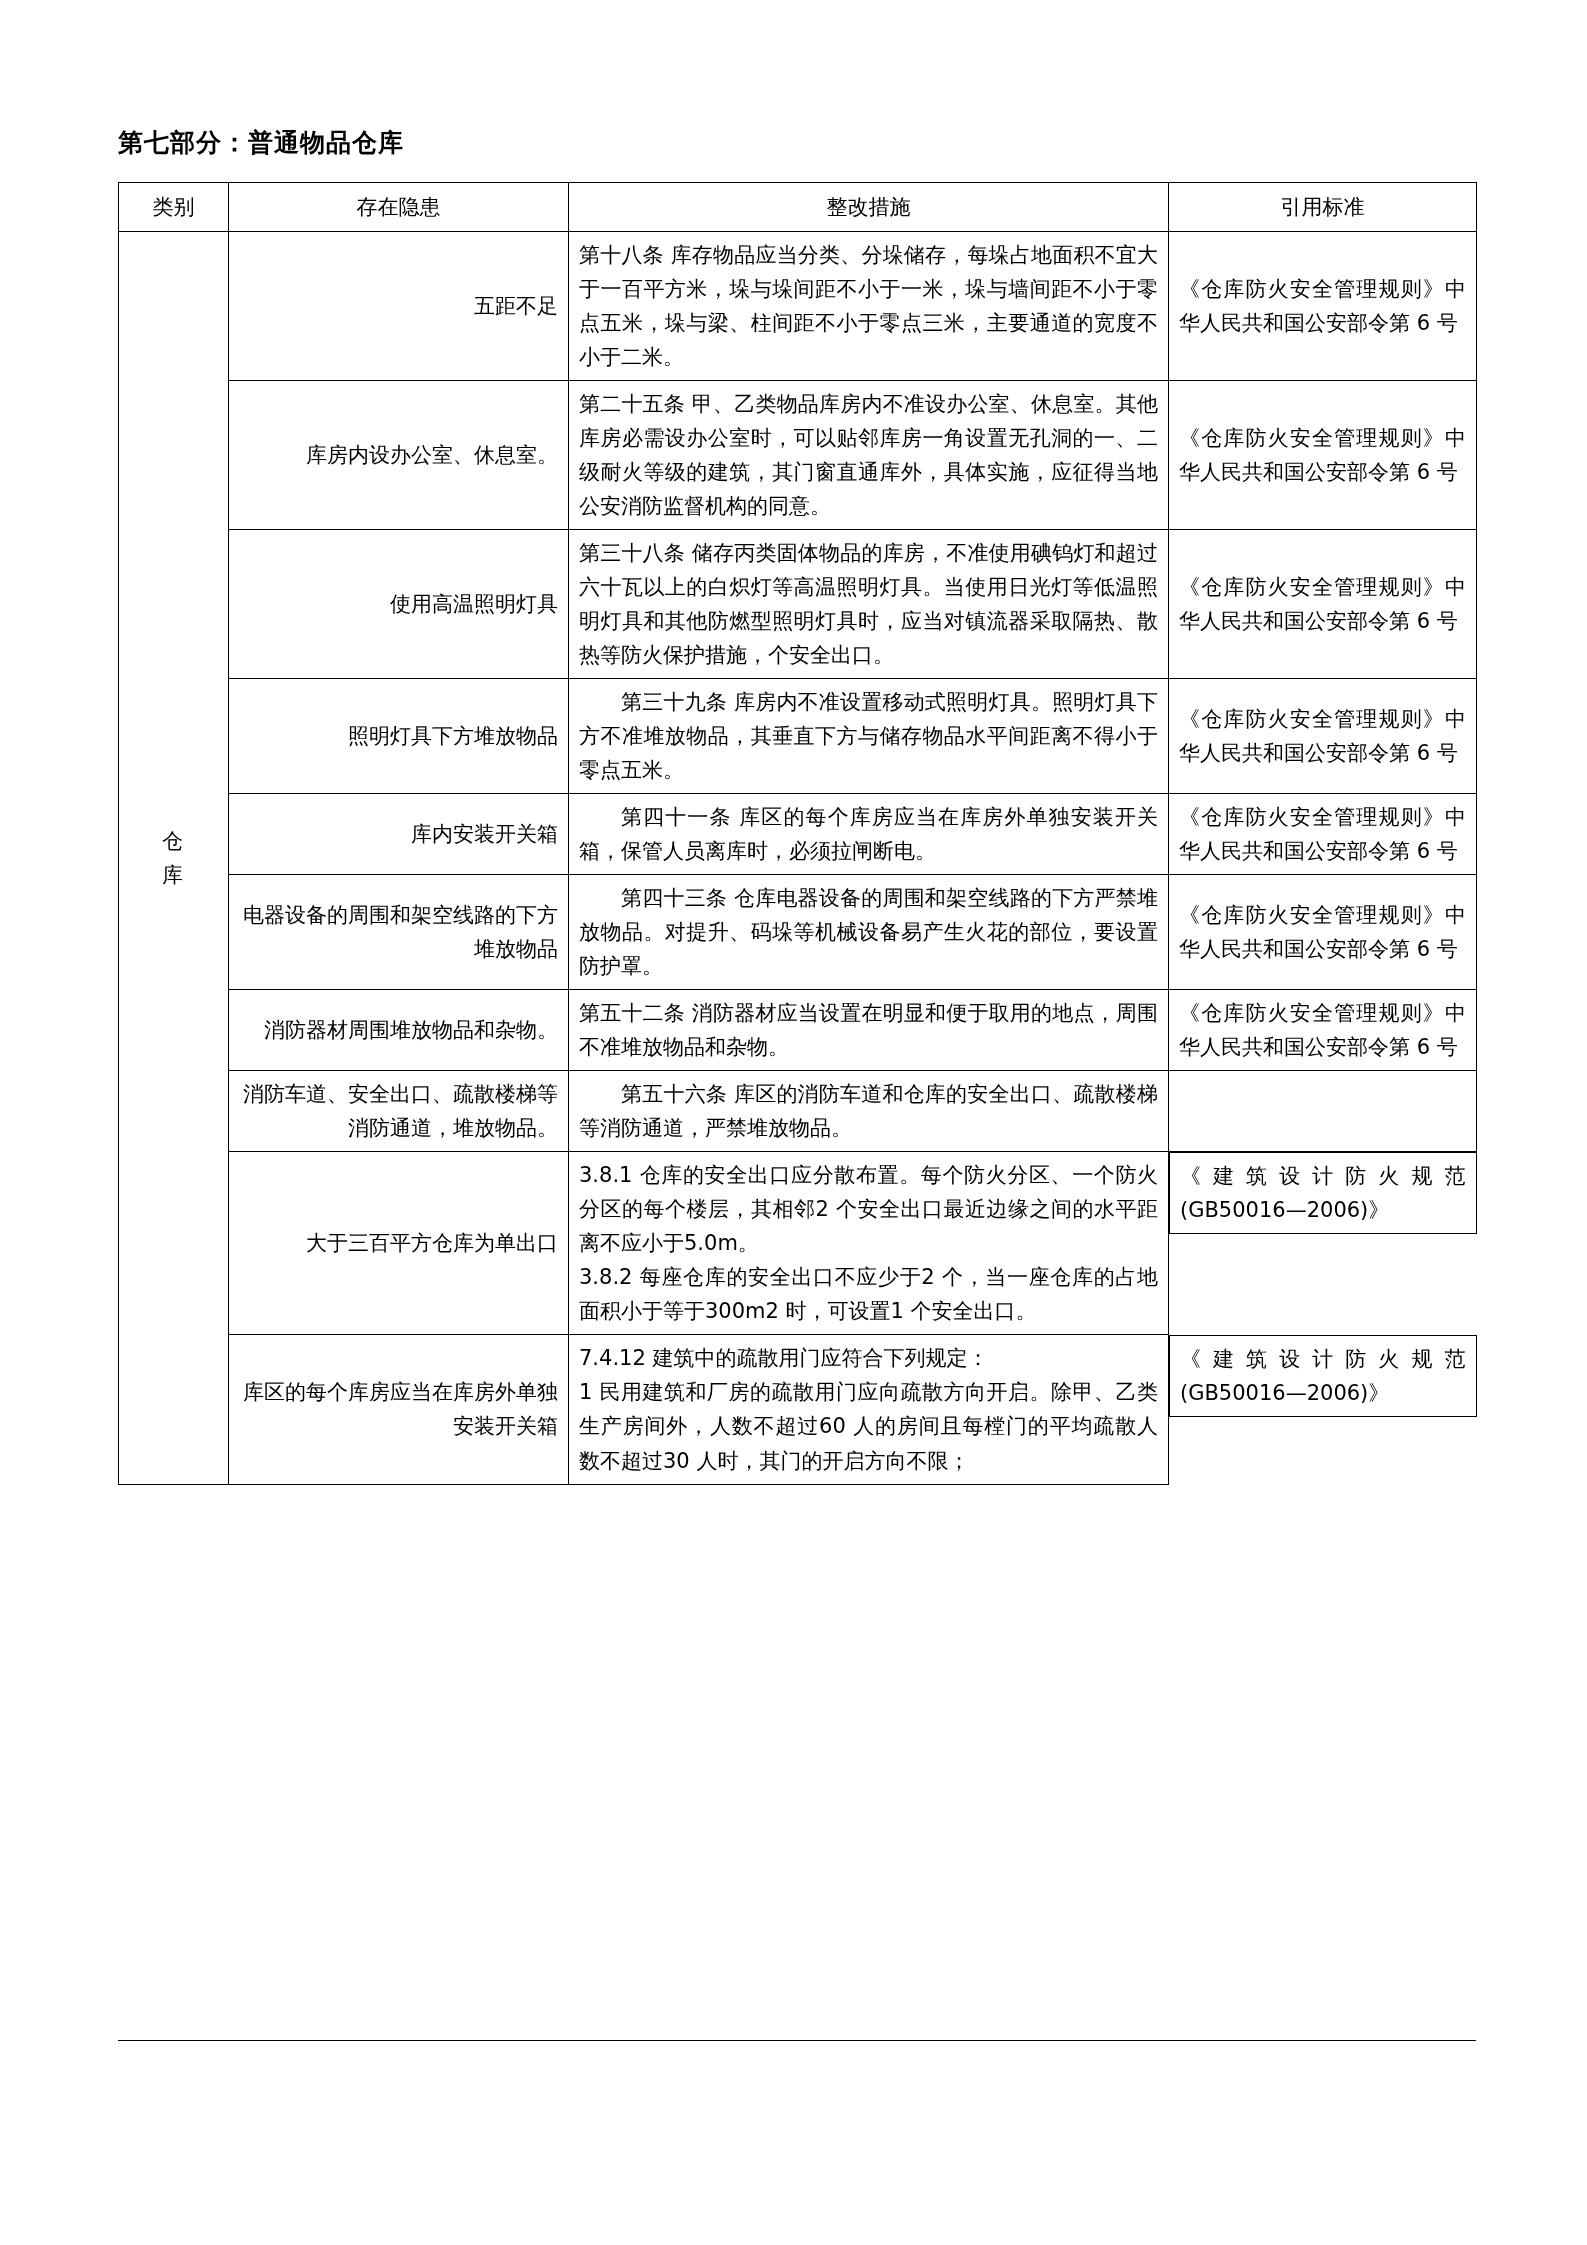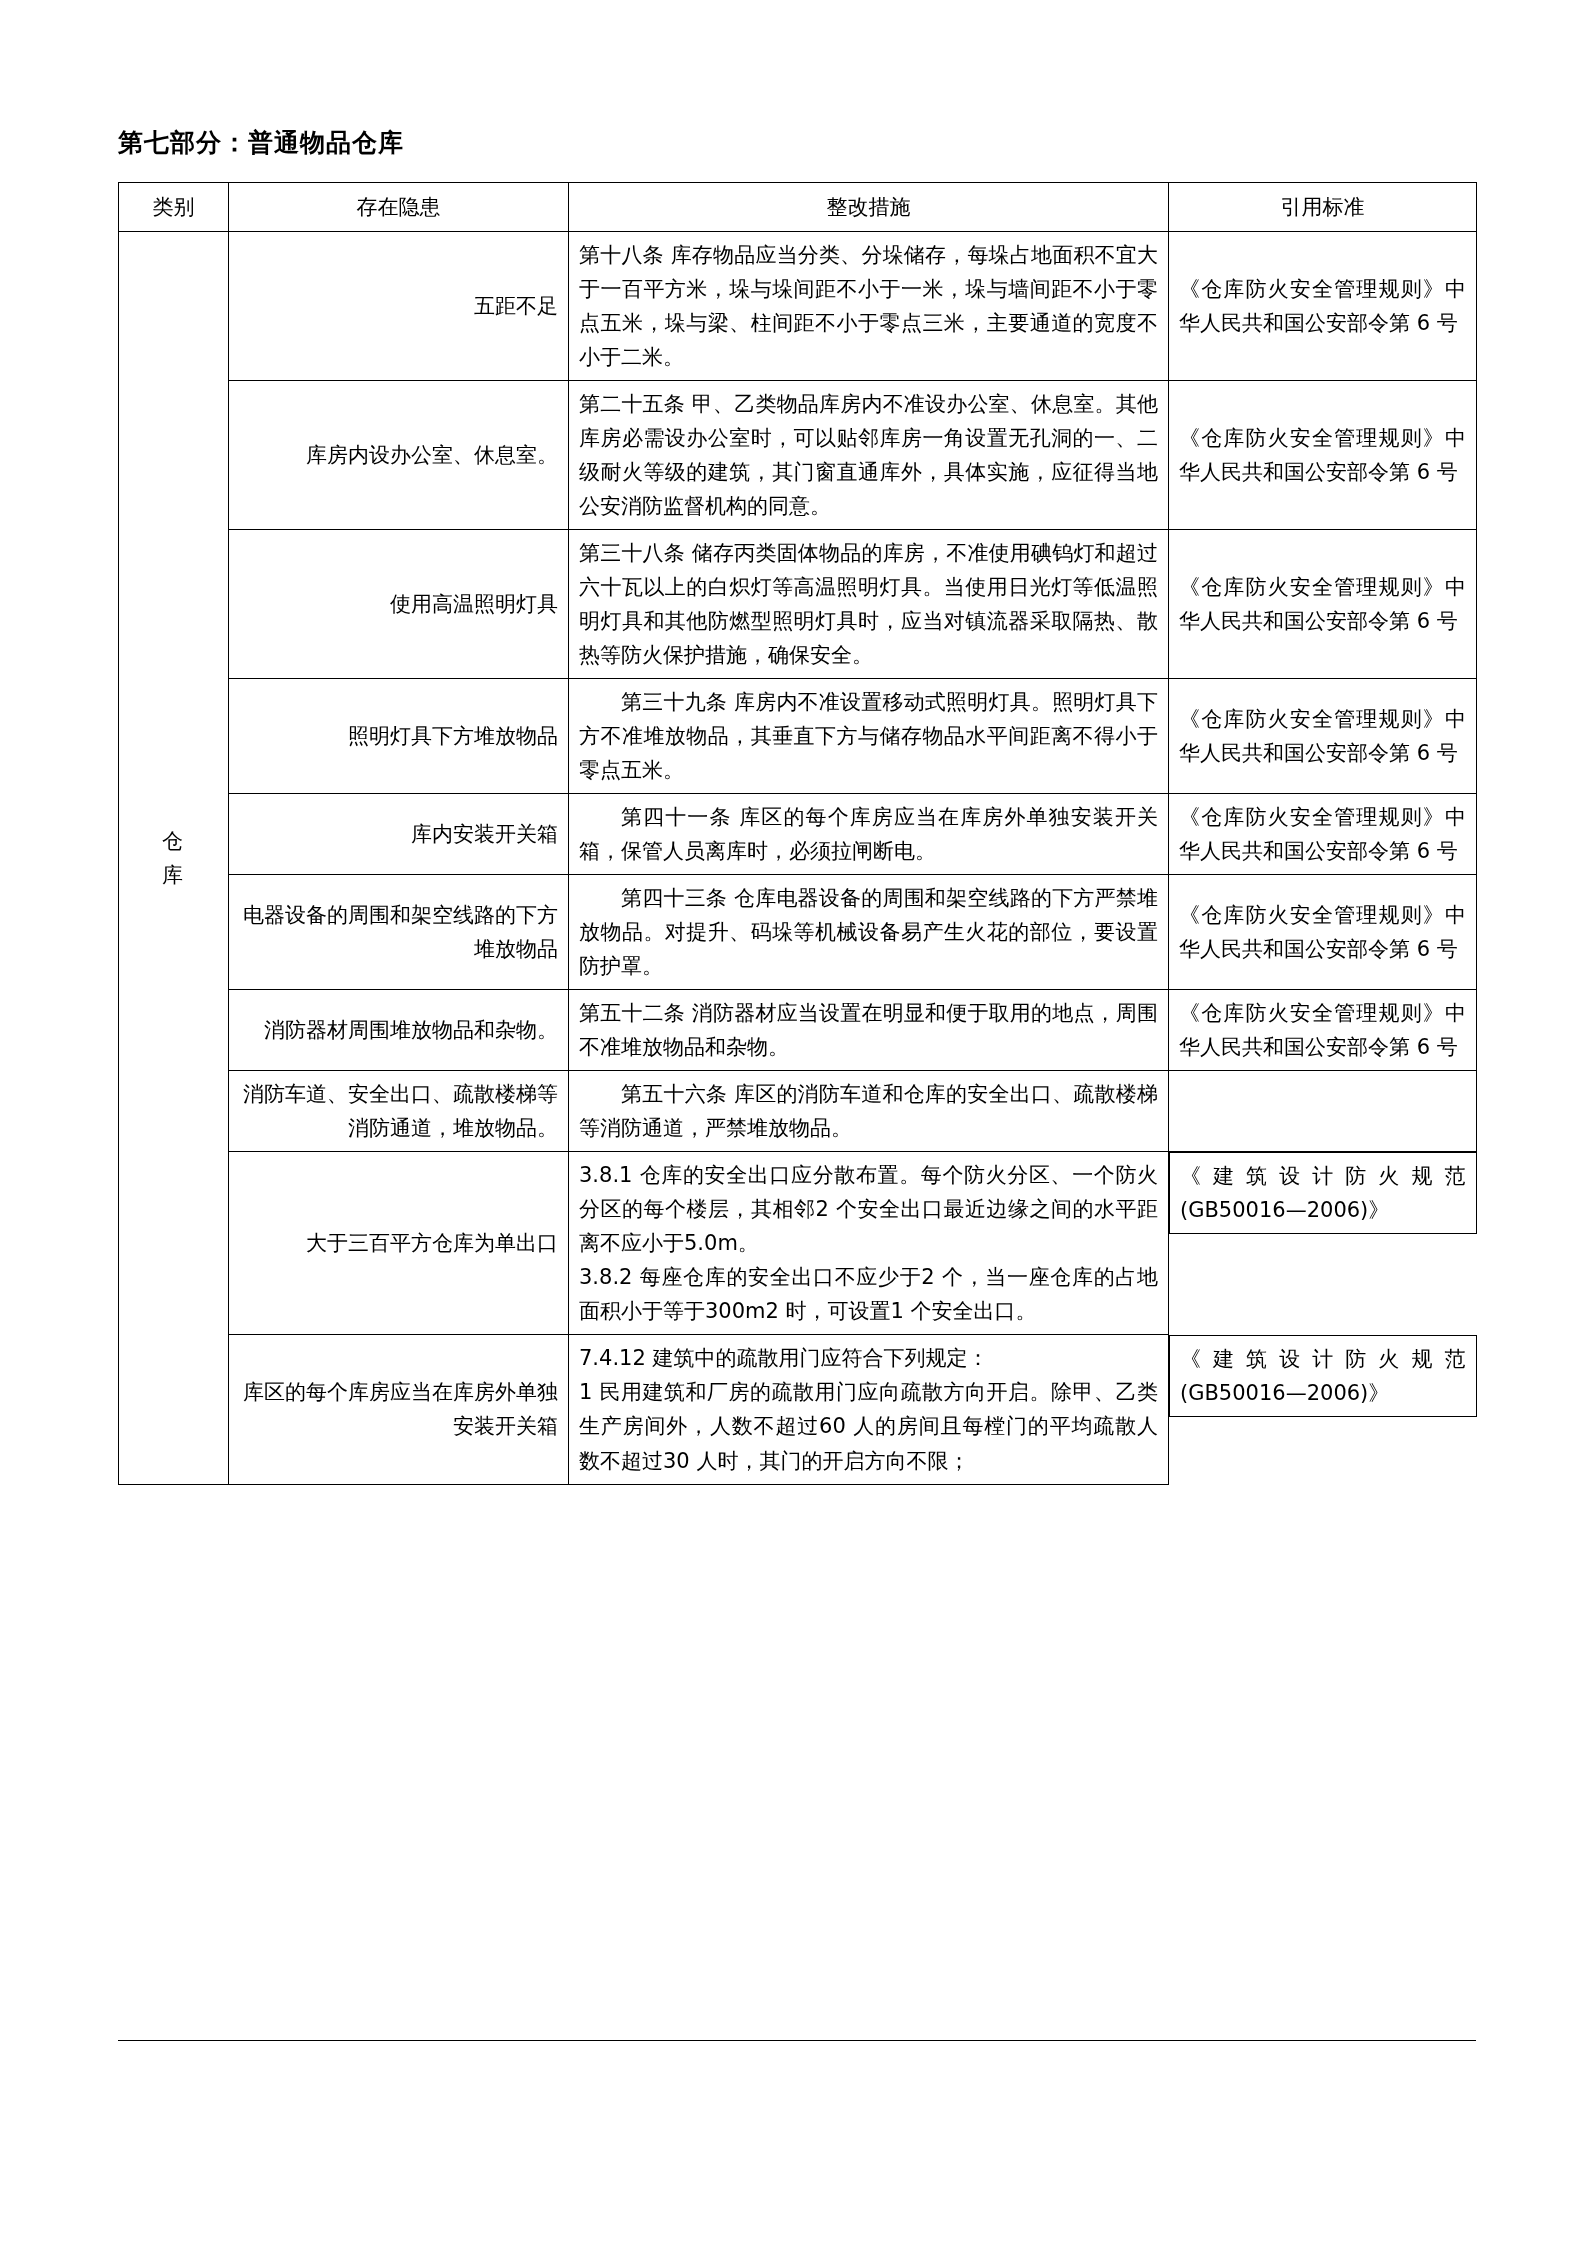--- a/index.html
+++ b/index.html
@@ -135,21 +135,21 @@
         <td class="measure">第十八条  库存物品应当分类、分垛储存，每垛占地面积不宜大于一百平方米，垛与垛间距不小于一米，垛与墙间距不小于零点五米，垛与梁、柱间距不小于零点三米，主要通道的宽度不小于二米。</td>
         <td class="standard">《仓库防火安全管理规则》中华人民共和国公安部令第 6 号</td>
       </tr>
       <tr>
         <td class="hazard">库房内设办公室、休息室。</td>
         <td class="measure">第二十五条  甲、乙类物品库房内不准设办公室、休息室。其他库房必需设办公室时，可以贴邻库房一角设置无孔洞的一、二级耐火等级的建筑，其门窗直通库外，具体实施，应征得当地公安消防监督机构的同意。</td>
         <td class="standard">《仓库防火安全管理规则》中华人民共和国公安部令第 6 号</td>
       </tr>
       <tr>
         <td class="hazard">使用高温照明灯具</td>
-        <td class="measure">第三十八条  储存丙类固体物品的库房，不准使用碘钨灯和超过六十瓦以上的白炽灯等高温照明灯具。当使用日光灯等低温照明灯具和其他防燃型照明灯具时，应当对镇流器采取隔热、散热等防火保护措施，确保安全。</td>
+        <td class="measure">第三十八条  储存丙类固体物品的库房，不准使用碘钨灯和超过六十瓦以上的白炽灯等高温照明灯具。当使用日光灯等低温照明灯具和其他防燃型照明灯具时，应当对镇流器采取隔热、散热等防火保护措施，个安全出口。</td>
         <td class="standard">《仓库防火安全管理规则》中华人民共和国公安部令第 6 号</td>
       </tr>
       <tr>
         <td class="hazard">照明灯具下方堆放物品</td>
         <td class="measure indent">第三十九条  库房内不准设置移动式照明灯具。照明灯具下方不准堆放物品，其垂直下方与储存物品水平间距离不得小于零点五米。</td>
         <td class="standard">《仓库防火安全管理规则》中华人民共和国公安部令第 6 号</td>
       </tr>
       <tr>
         <td class="hazard">库内安装开关箱</td>
         <td class="measure indent">第四十一条  库区的每个库房应当在库房外单独安装开关箱，保管人员离库时，必须拉闸断电。</td>

